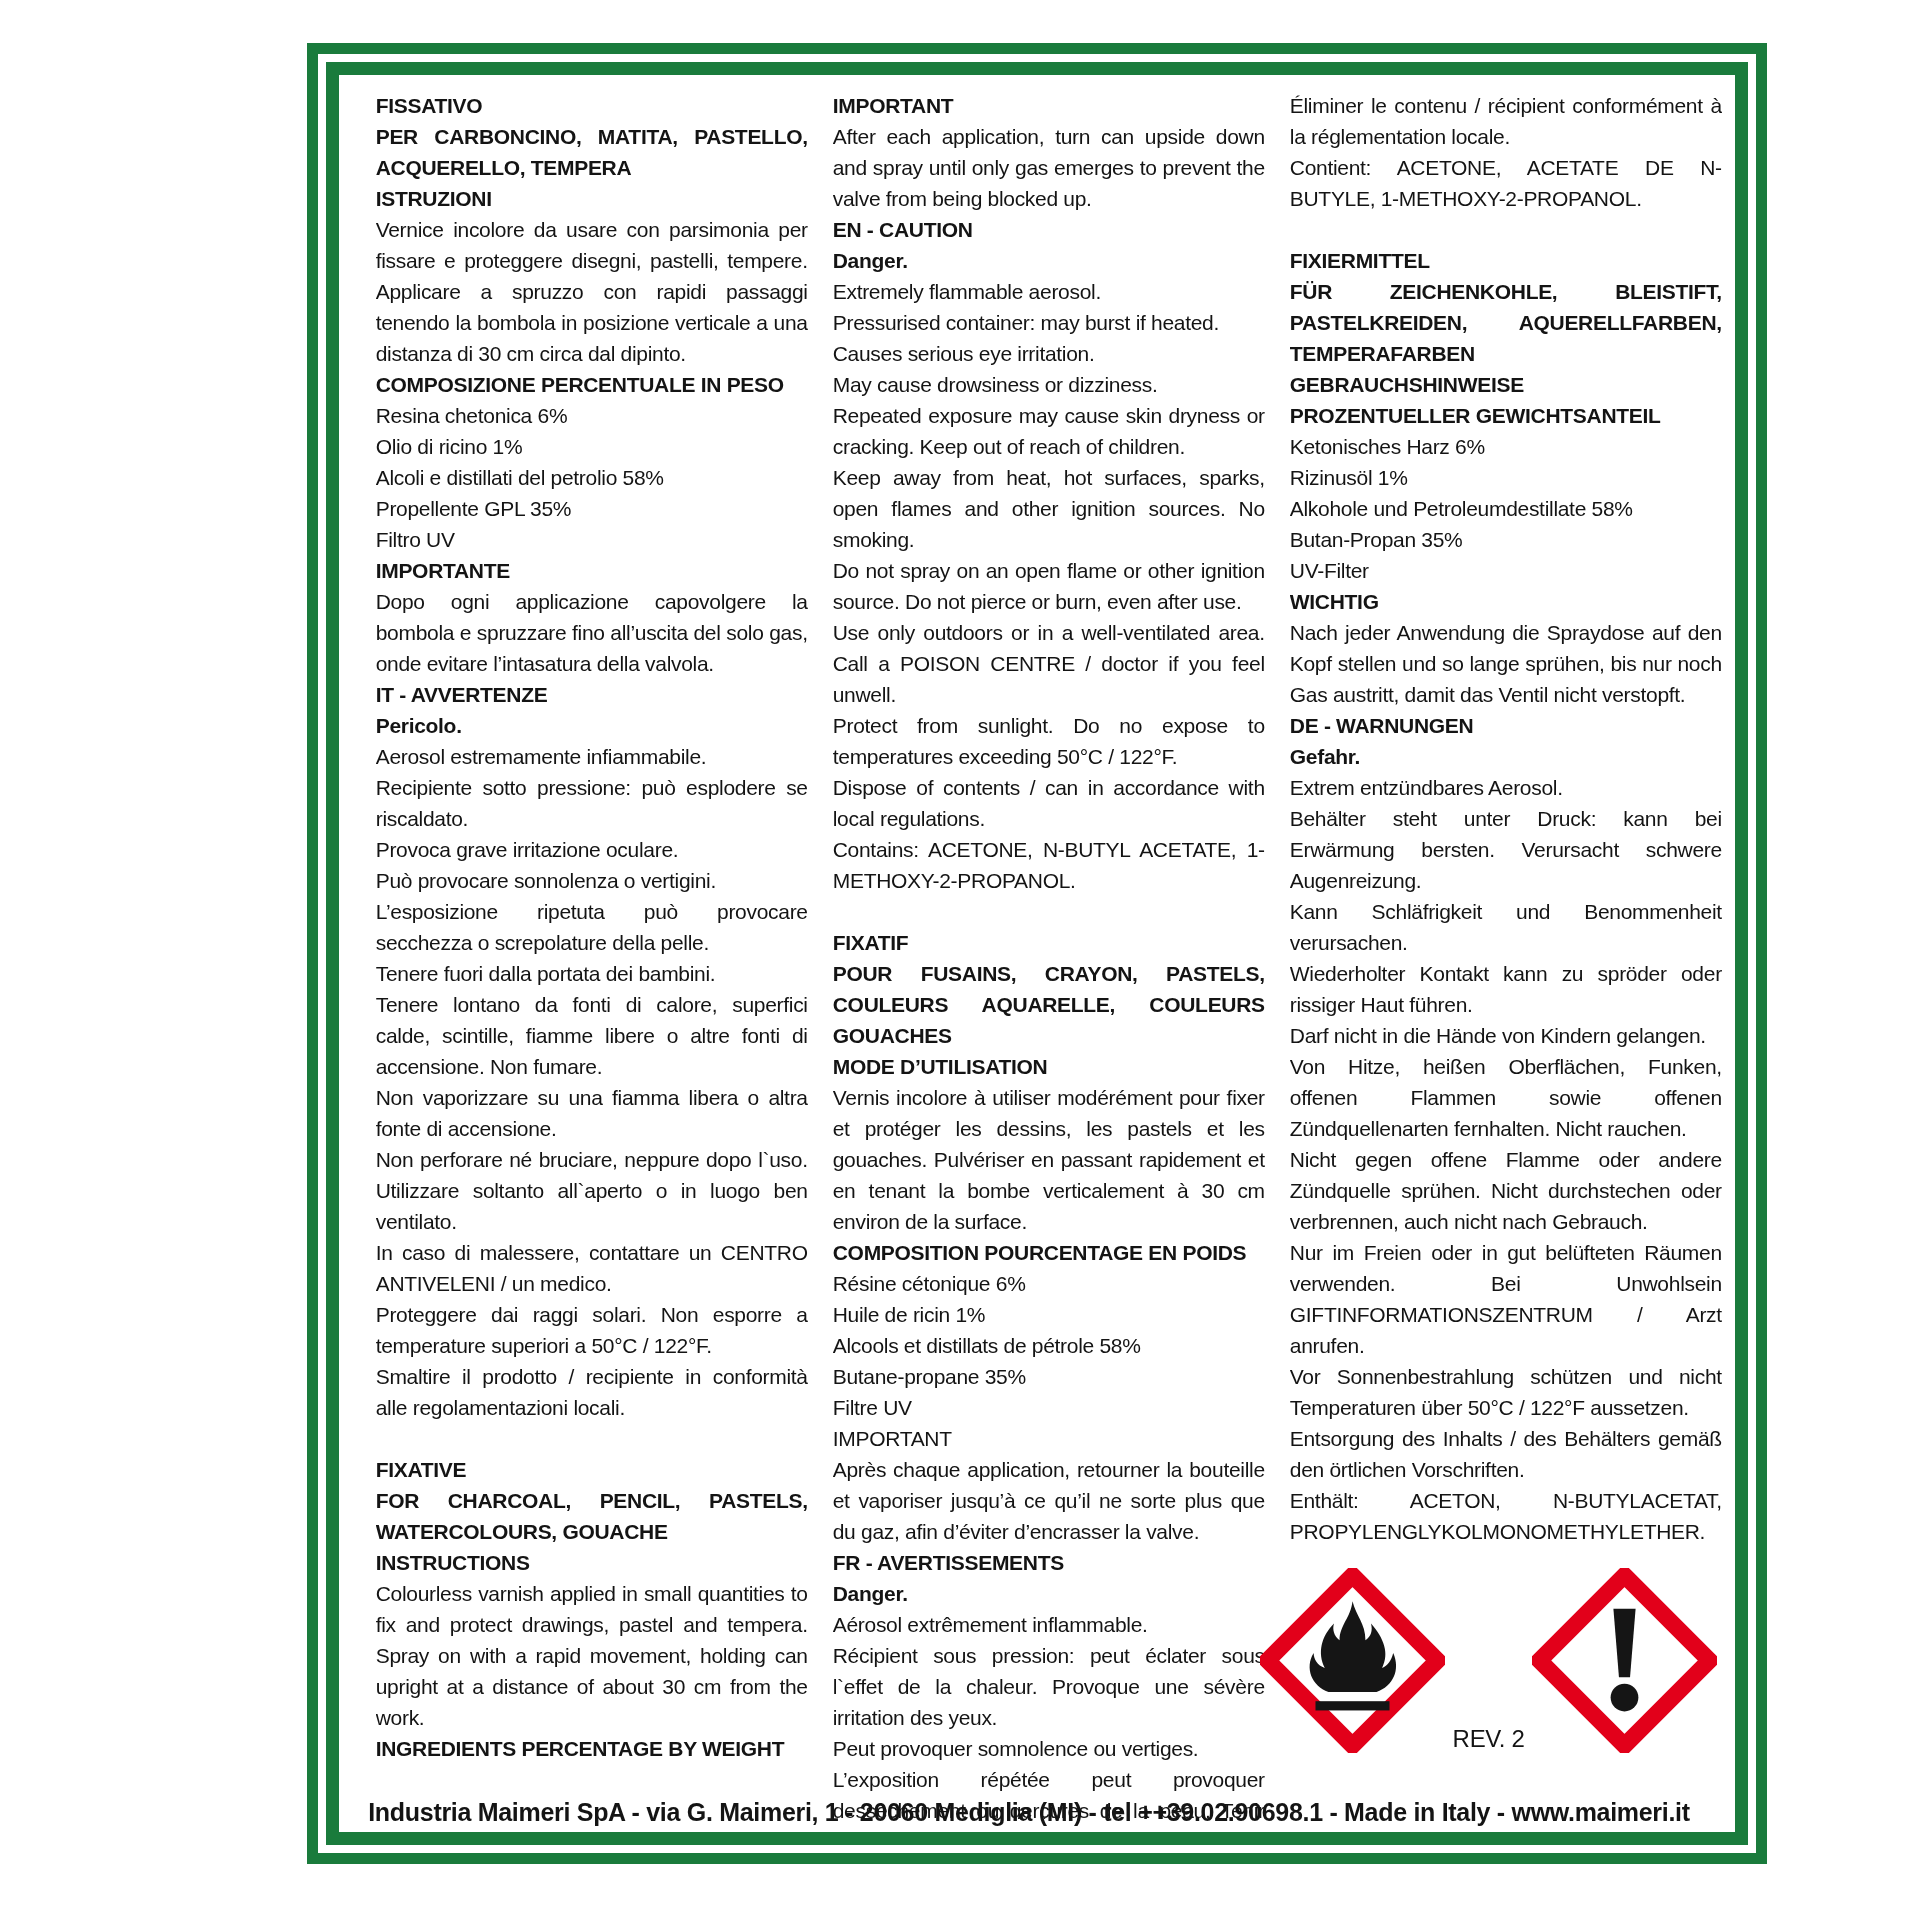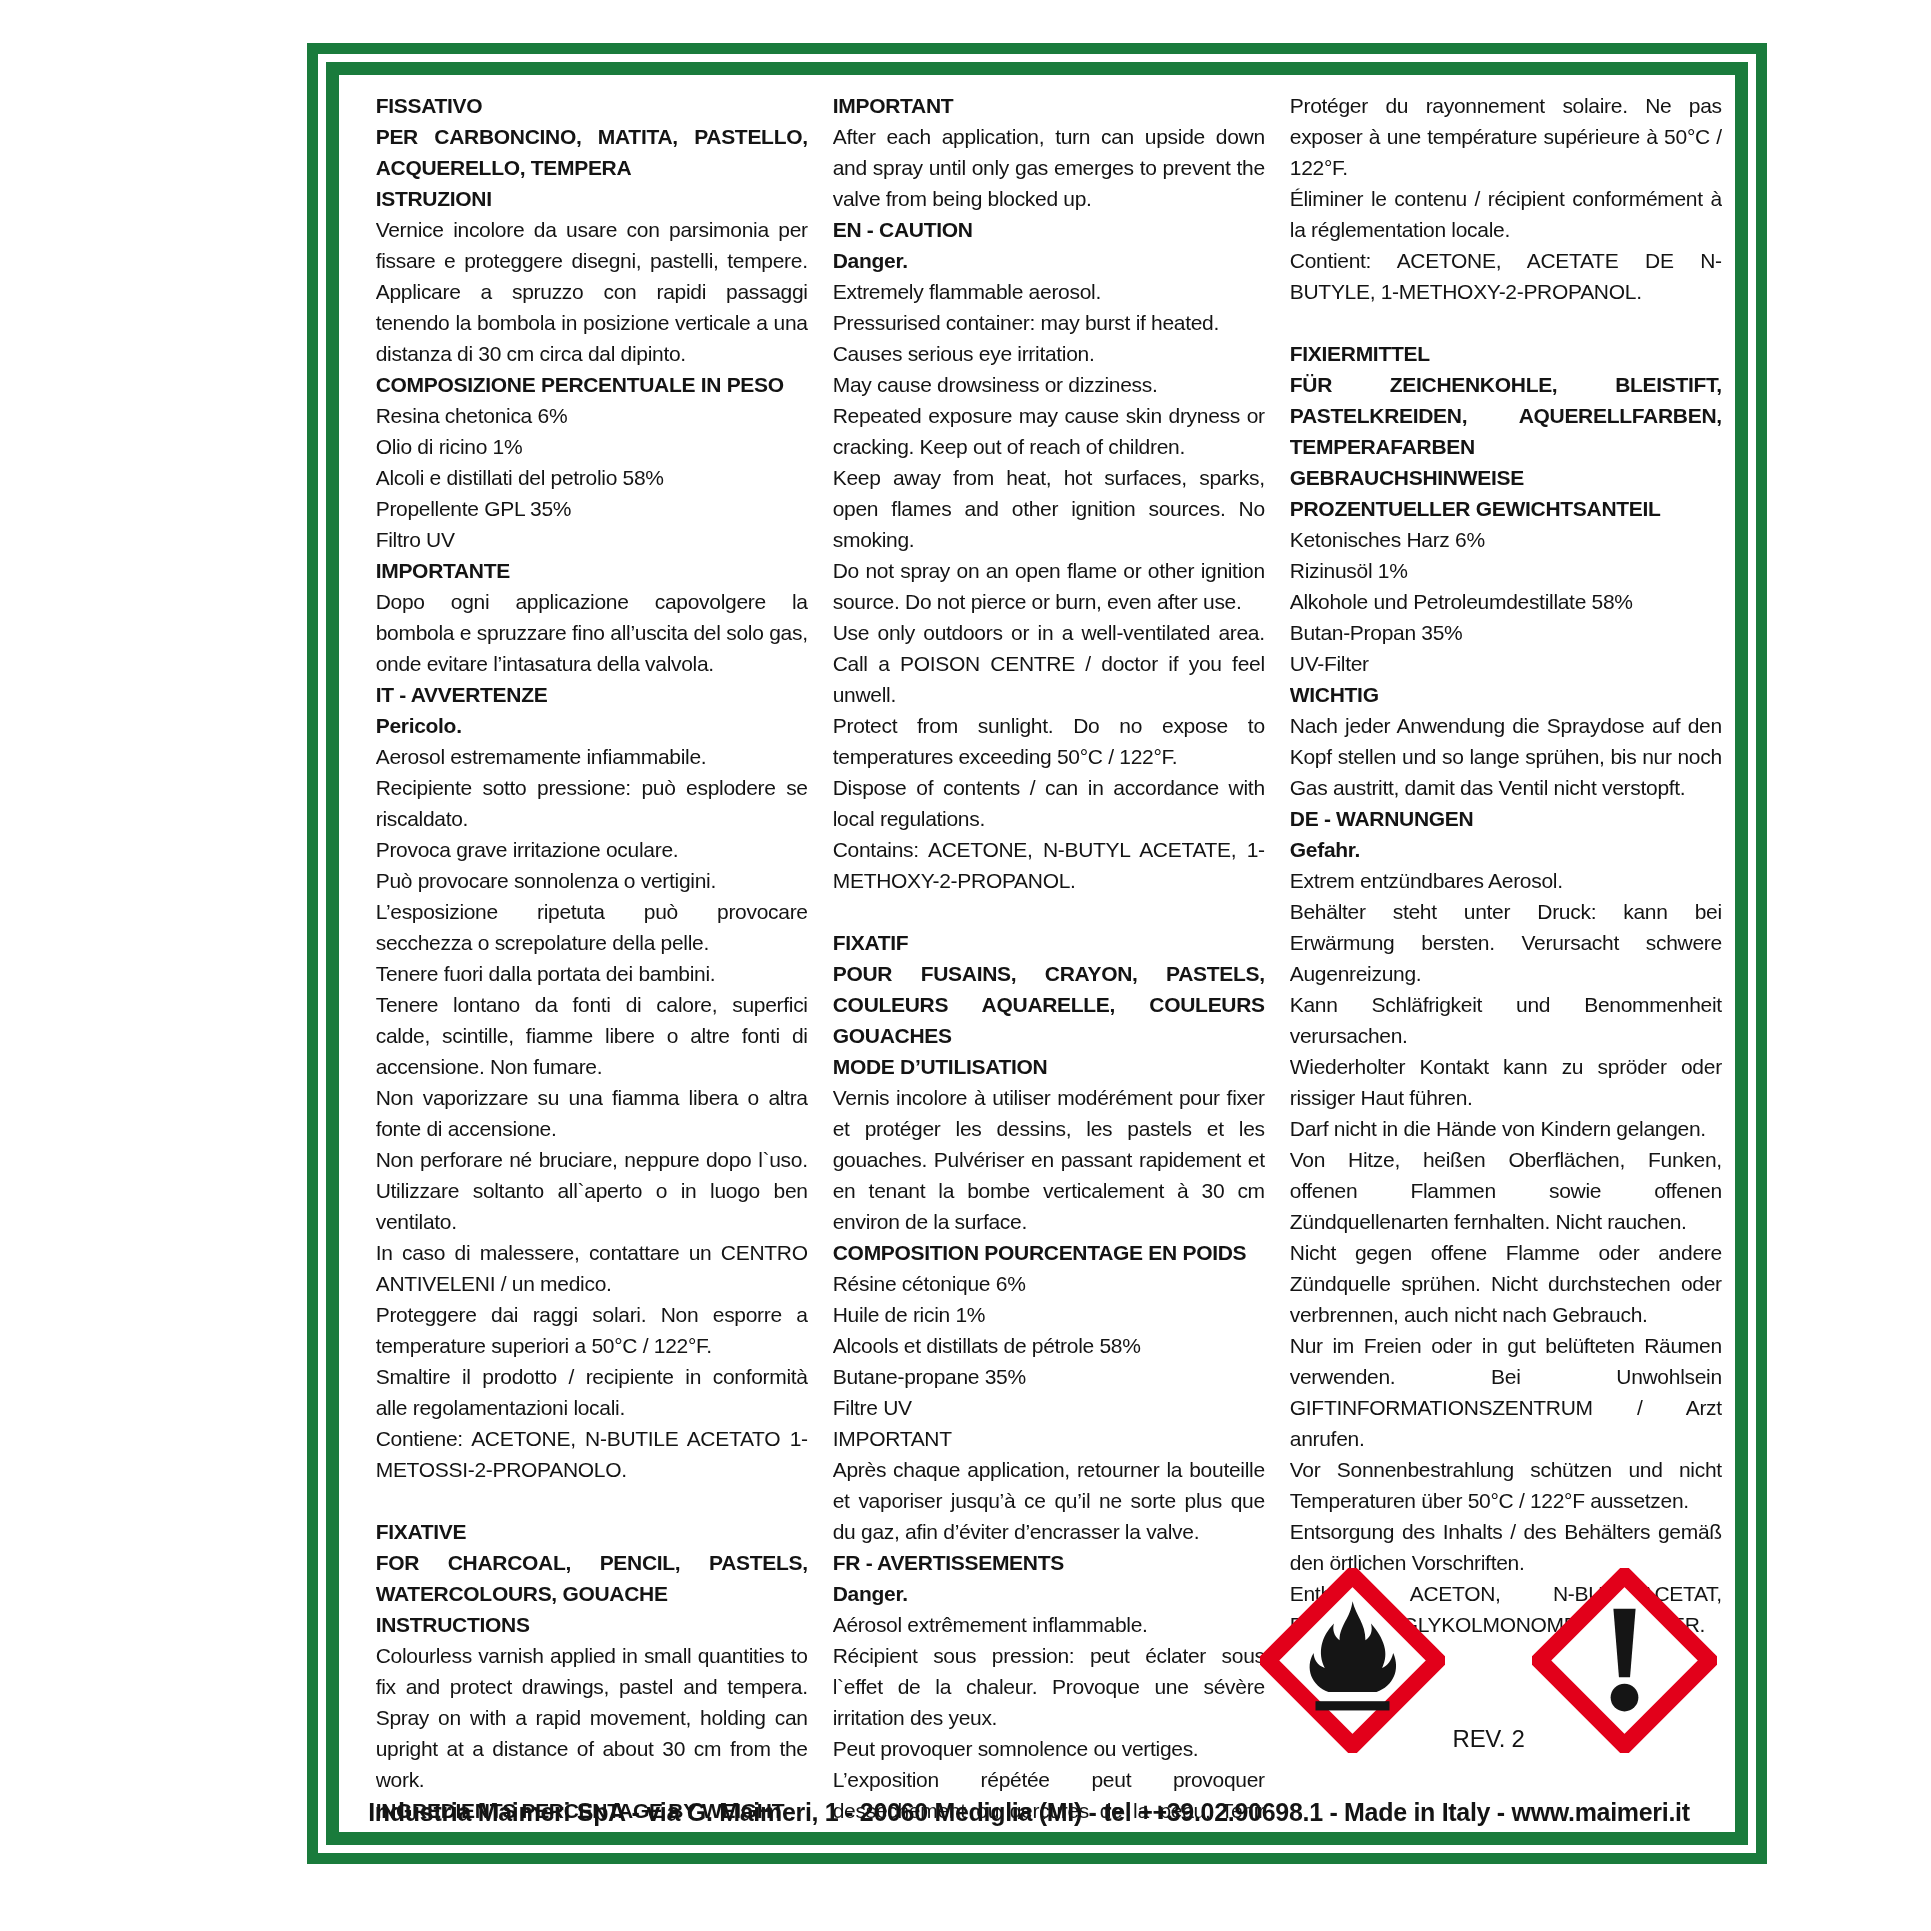--- a/index.html
+++ b/index.html
@@ -92,21 +92,20 @@
               <p class="reg">Provoca grave irritazione oculare.</p>
               <p class="reg">Può provocare sonnolenza o vertigini.</p>
               <p class="reg">L’esposizione ripetuta può provocare secchezza o screpolature della pelle.</p>
               <p class="reg">Tenere fuori dalla portata dei bambini.</p>
               <p class="reg">Tenere lontano da fonti di calore, superfici calde, scintille, fiamme libere o altre fonti di accensione. Non fumare.</p>
               <p class="reg">Non vaporizzare su una fiamma libera o altra fonte di accensione.</p>
               <p class="reg">Non perforare né bruciare, neppure dopo l`uso. Utilizzare soltanto all`aperto o in luogo ben ventilato.</p>
               <p class="reg">In caso di malessere, contattare un CENTRO ANTIVELENI / un medico.</p>
               <p class="reg">Proteggere dai raggi solari. Non esporre a temperature superiori a 50°C / 122°F.</p>
               <p class="reg">Smaltire il prodotto / recipiente in conformità alle regolamentazioni locali.</p>
-              <p class="reg">Contiene: ACETONE, N-BUTILE ACETATO 1-METOSSI-2-PROPANOLO.</p>
               <p class="gap"></p>
               <p class="bold">FIXATIVE</p>
               <p class="bold">FOR CHARCOAL, PENCIL, PASTELS, WATERCOLOURS, GOUACHE</p>
               <p class="bold">INSTRUCTIONS</p>
               <p class="reg">Colourless varnish applied in small quantities to fix and protect drawings, pastel and tempera. Spray on with a rapid movement, holding can upright at a distance of about 30 cm from the work.</p>
               <p class="bold">INGREDIENTS PERCENTAGE BY WEIGHT</p>
             </div>
             <div class="col">
               <p class="bold">IMPORTANT</p>
               <p class="reg">After each application, turn can upside down and spray until only gas emerges to prevent the valve from being blocked up.</p>
@@ -137,21 +136,20 @@
               <p class="reg">IMPORTANT</p>
               <p class="reg">Après chaque application, retourner la bouteille et vaporiser jusqu’à ce qu’il ne sorte plus que du gaz, afin d’éviter d’encrasser la valve.</p>
               <p class="bold">FR - AVERTISSEMENTS</p>
               <p class="bold">Danger.</p>
               <p class="reg">Aérosol extrêmement inflammable.</p>
               <p class="reg">Récipient sous pression: peut éclater sous l`effet de la chaleur. Provoque une sévère irritation des yeux.</p>
               <p class="reg">Peut provoquer somnolence ou vertiges.</p>
               <p class="reg">L’exposition répétée peut provoquer dessèchement ou gerçures de la peau. Tenir hors de portée des enfants. Tenir à l`écart de la chaleur, des surfaces chaudes, des étincelles, des flammes nues et de toute autre source d`inflammation. Ne pas fumer.</p>
             </div>
             <div class="col">
-              <p class="reg">Protéger du rayonnement solaire. Ne pas exposer à une température supérieure à 50°C / 122°F.</p>
               <p class="reg">Éliminer le contenu / récipient conformément à la réglementation locale.</p>
               <p class="reg">Contient: ACETONE, ACETATE DE N-BUTYLE, 1-METHOXY-2-PROPANOL.</p>
               <p class="gap"></p>
               <p class="bold">FIXIERMITTEL</p>
               <p class="bold">FÜR ZEICHENKOHLE, BLEISTIFT, PASTELKREIDEN, AQUERELLFARBEN, TEMPERAFARBEN</p>
               <p class="bold">GEBRAUCHSHINWEISE</p>
               <p class="bold">PROZENTUELLER GEWICHTSANTEIL</p>
               <p class="reg">Ketonisches Harz 6%</p>
               <p class="reg">Rizinusöl 1%</p>
               <p class="reg">Alkohole und Petroleumdestillate 58%</p>

